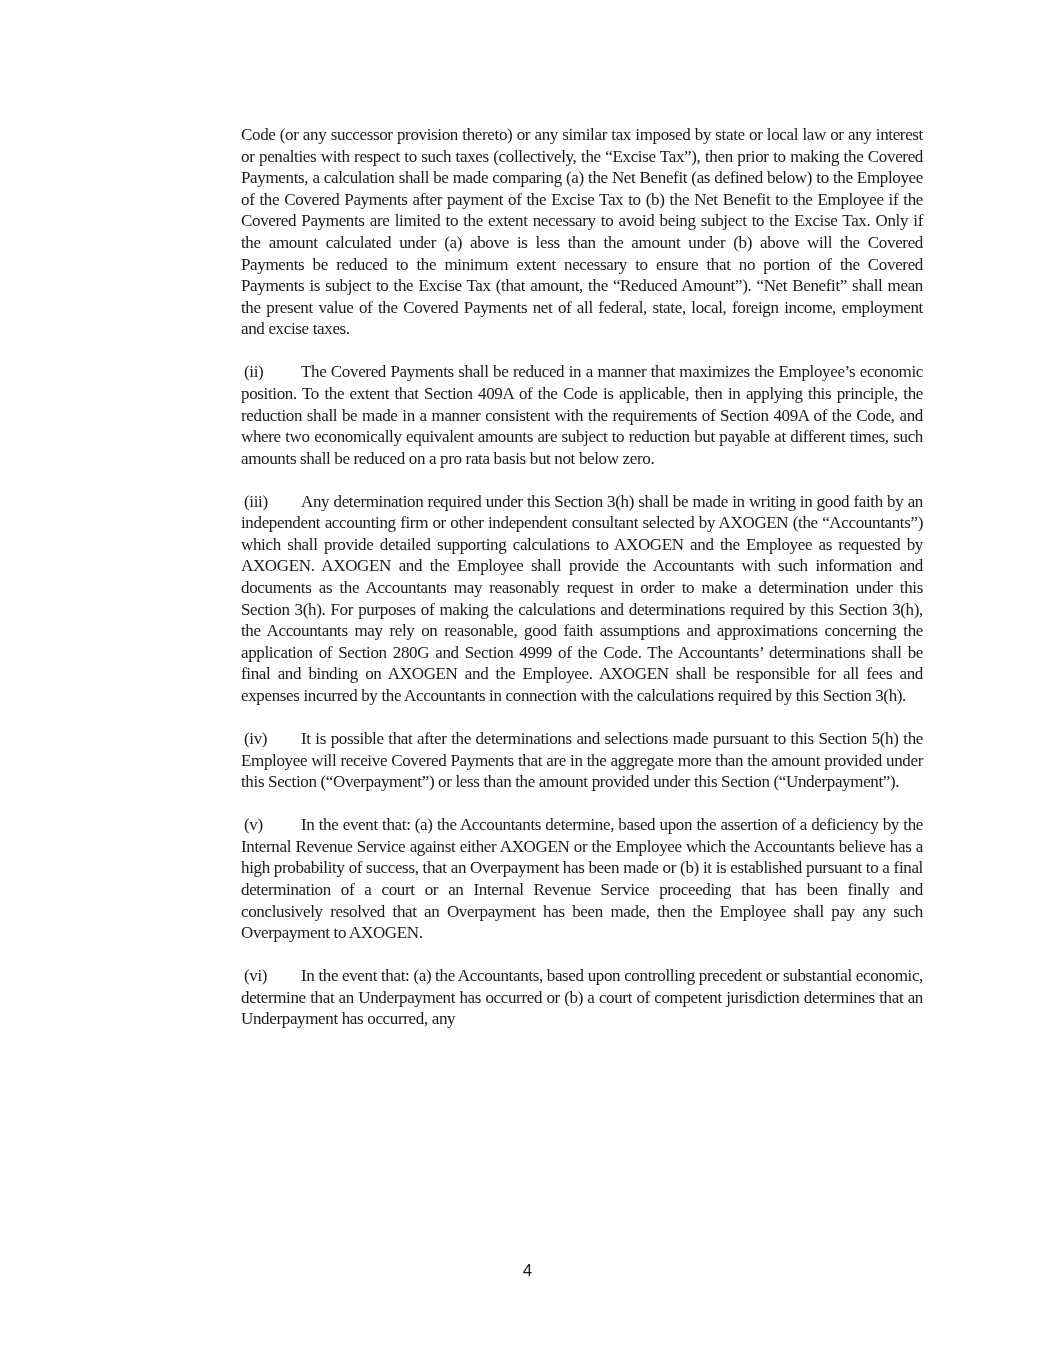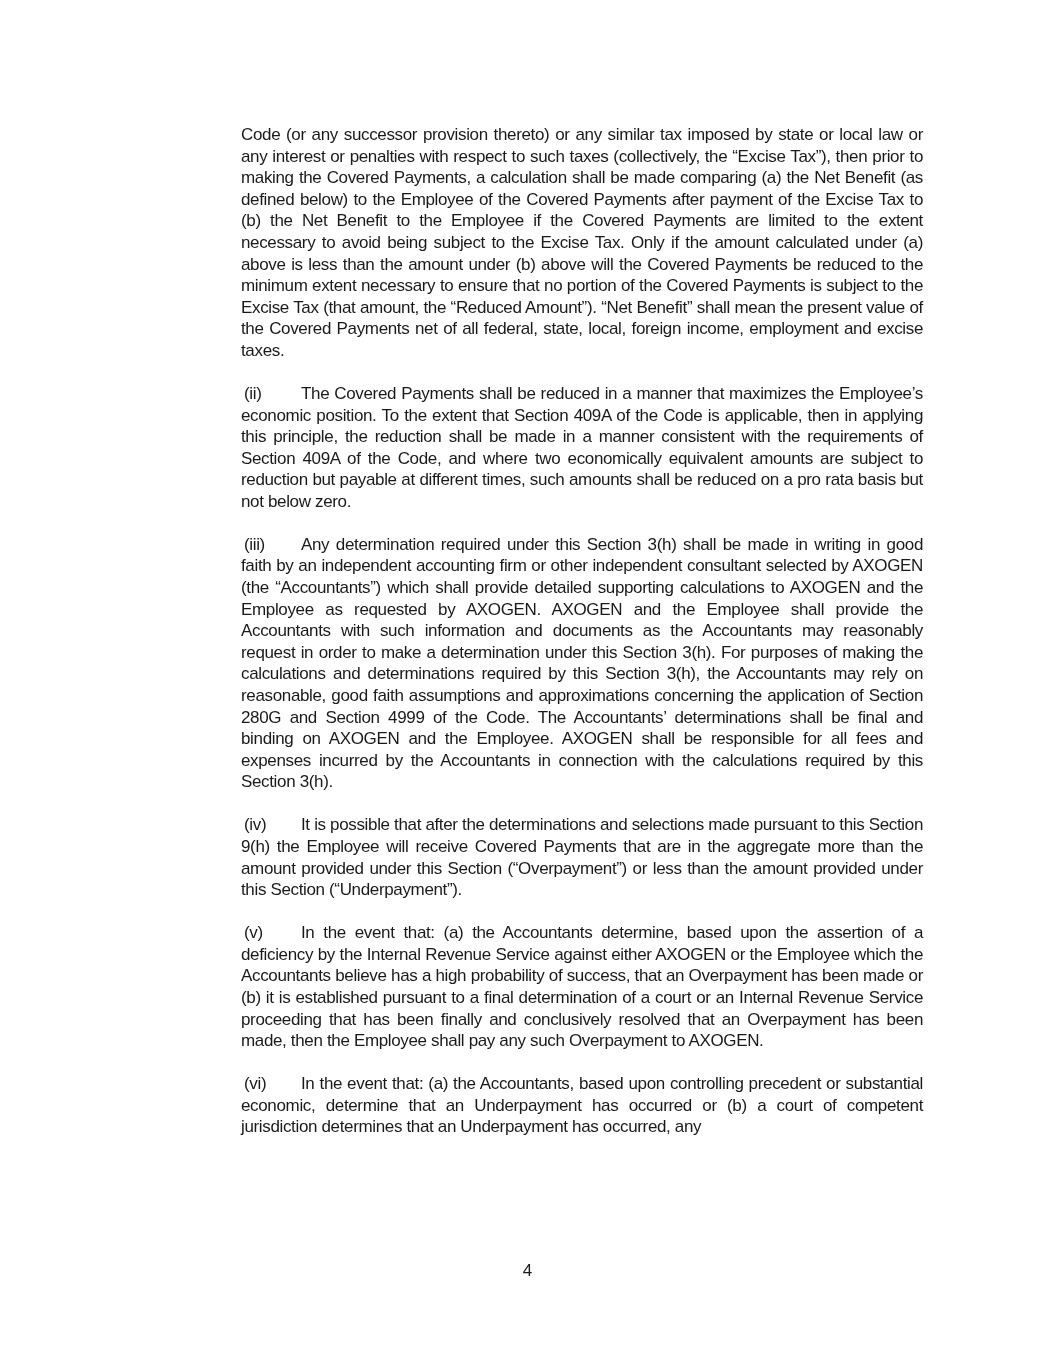--- a/index.html
+++ b/index.html
@@ -3,21 +3,21 @@
   <meta charset="utf-8">
   <style>
     html, body { margin: 0; padding: 0; background: #ffffff; }
     body { width: 1055px; height: 1365px; position: relative; overflow: hidden; }
     .page {
       position: absolute;
       left: 241px;
       top: 124px;
       width: 682px;
       color: #1a1a1a;
-      font-family: Liberation Sans, sans-serif;
+      font-family: Liberation Serif, serif;
       font-size: 17px;
       line-height: 21.6px;
     }
     .para {
       margin: 0 0 21.4px 0;
       text-align: justify;
       letter-spacing: -0.35px;
       word-spacing: 0px;
     }
     .marker {
@@ -37,18 +37,18 @@
       color: #1a1a1a;
     }
   </style>
 </head>
 <body>
 
 <div class="page">
   <p class="para"><span>Code (or any successor provision thereto) or any similar tax imposed by state or local law or any interest or penalties with respect to such taxes (collectively, the “Excise Tax”), then prior to making the Covered Payments, a calculation shall be made comparing (a) the Net Benefit (as defined below) to the Employee of the Covered Payments after payment of the Excise Tax to (b) the Net Benefit to the Employee if the Covered Payments are limited to the extent necessary to avoid being subject to the Excise Tax. Only if the amount calculated under (a) above is less than the amount under (b) above will the Covered Payments be reduced to the minimum extent necessary to ensure that no portion of the Covered Payments is subject to the Excise Tax (that amount, the “Reduced Amount”). “Net Benefit” shall mean the present value of the Covered Payments net of all federal, state, local, foreign income, employment and excise taxes.</span></p>
   <p class="para"><span class="marker">(ii)</span><span>The Covered Payments shall be reduced in a manner that maximizes the Employee’s economic position. To the extent that Section 409A of the Code is applicable, then in applying this principle, the reduction shall be made in a manner consistent with the requirements of Section 409A of the Code, and where two economically equivalent amounts are subject to reduction but payable at different times, such amounts shall be reduced on a pro rata basis but not below zero.</span></p>
   <p class="para"><span class="marker">(iii)</span><span>Any determination required under this Section 3(h) shall be made in writing in good faith by an independent accounting firm or other independent consultant selected by AXOGEN (the “Accountants”) which shall provide detailed supporting calculations to AXOGEN and the Employee as requested by AXOGEN. AXOGEN and the Employee shall provide the Accountants with such information and documents as the Accountants may reasonably request in order to make a determination under this Section 3(h). For purposes of making the calculations and determinations required by this Section 3(h), the Accountants may rely on reasonable, good faith assumptions and approximations concerning the application of Section 280G and Section 4999 of the Code. The Accountants’ determinations shall be final and binding on AXOGEN and the Employee. AXOGEN shall be responsible for all fees and expenses incurred by the Accountants in connection with the calculations required by this Section 3(h).</span></p>
-  <p class="para"><span class="marker">(iv)</span><span>It is possible that after the determinations and selections made pursuant to this Section 9(h) the Employee will receive Covered Payments that are in the aggregate more than the amount provided under this Section (“Overpayment”) or less than the amount provided under this Section (“Underpayment”).</span></p>
+  <p class="para"><span class="marker">(iv)</span><span>It is possible that after the determinations and selections made pursuant to this Section 5(h) the Employee will receive Covered Payments that are in the aggregate more than the amount provided under this Section (“Overpayment”) or less than the amount provided under this Section (“Underpayment”).</span></p>
   <p class="para"><span class="marker">(v)</span><span>In the event that: (a) the Accountants determine, based upon the assertion of a deficiency by the Internal Revenue Service against either AXOGEN or the Employee which the Accountants believe has a high probability of success, that an Overpayment has been made or (b) it is established pursuant to a final determination of a court or an Internal Revenue Service proceeding that has been finally and conclusively resolved that an Overpayment has been made, then the Employee shall pay any such Overpayment to AXOGEN.</span></p>
   <p class="para"><span class="marker">(vi)</span><span>In the event that: (a) the Accountants, based upon controlling precedent or substantial economic, determine that an Underpayment has occurred or (b) a court of competent jurisdiction determines that an Underpayment has occurred, any</span></p>
 </div>
 
 <div class="page-number">4</div>
 
 </body></html>

